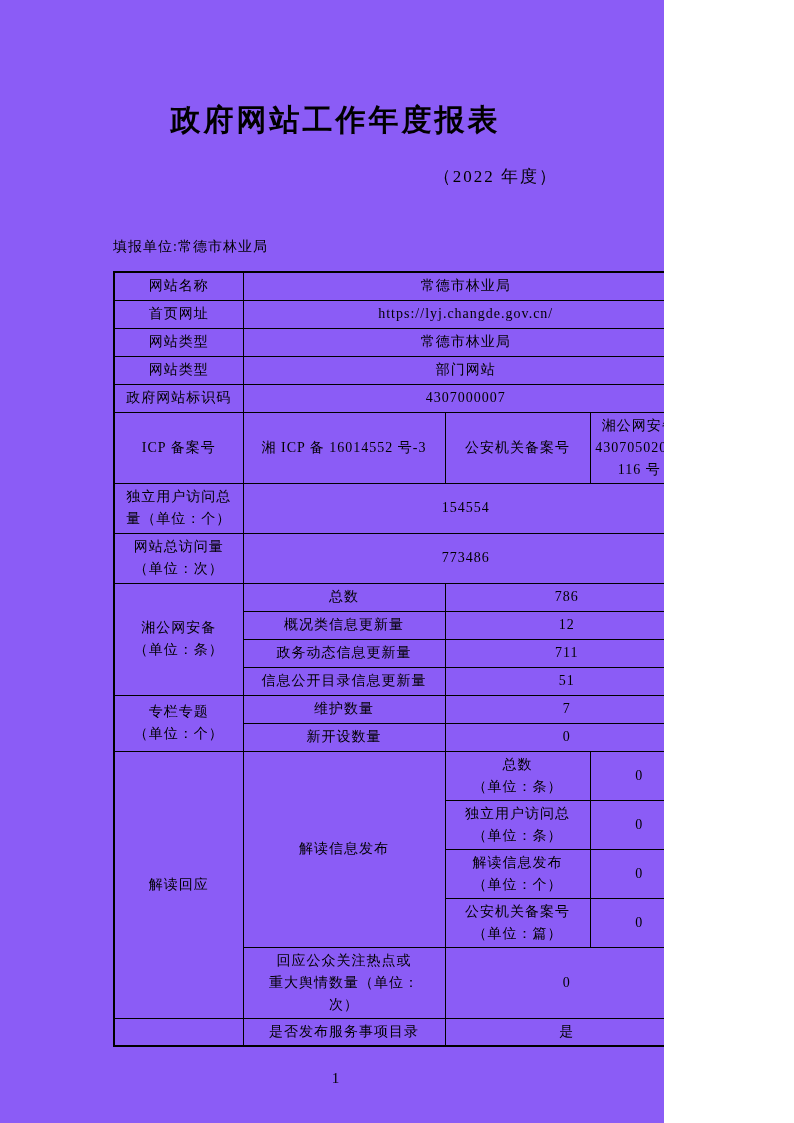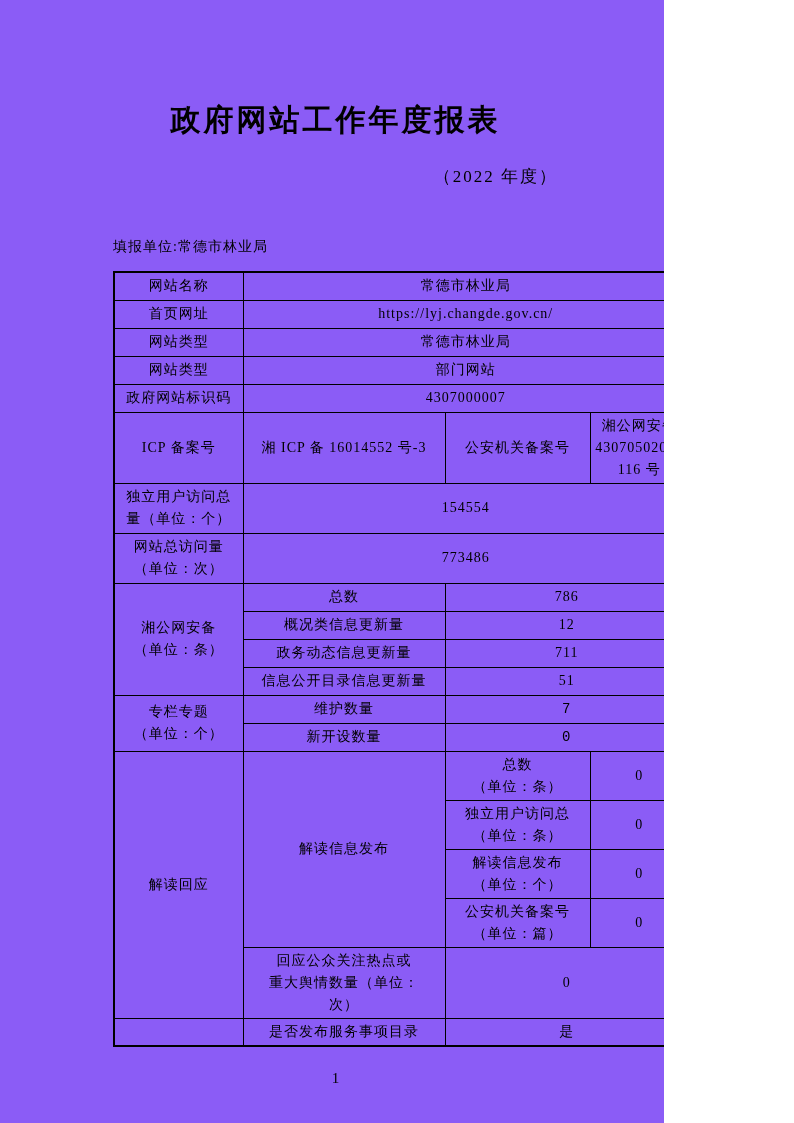--- a/index.html
+++ b/index.html
@@ -50,21 +50,21 @@
     letter-spacing: 1px;
     line-height: 22px;
     padding: 2px 3px;
     white-space: pre-line;
     overflow: hidden;
   }
   tr.r-basic  { height: 28px; }
   tr.r-icp    { height: 68px; }
   tr.r-visit  { height: 50px; }
   tr.r-info   { height: 28px; }
-  tr.r-topic  { height: 28px; font-family: Liberation Mono, monospace; }
+  tr.r-topic  { height: 28px; }
   tr.r-interp { height: 47px; }
   tr.r-resp   { height: 70px; }
   tr.r-svc    { height: 28px; }
   .page-footer {
     margin-top: 22px;
     text-align: center;
     font-size: 15px;
     line-height: 18px;
   }
 </style>

